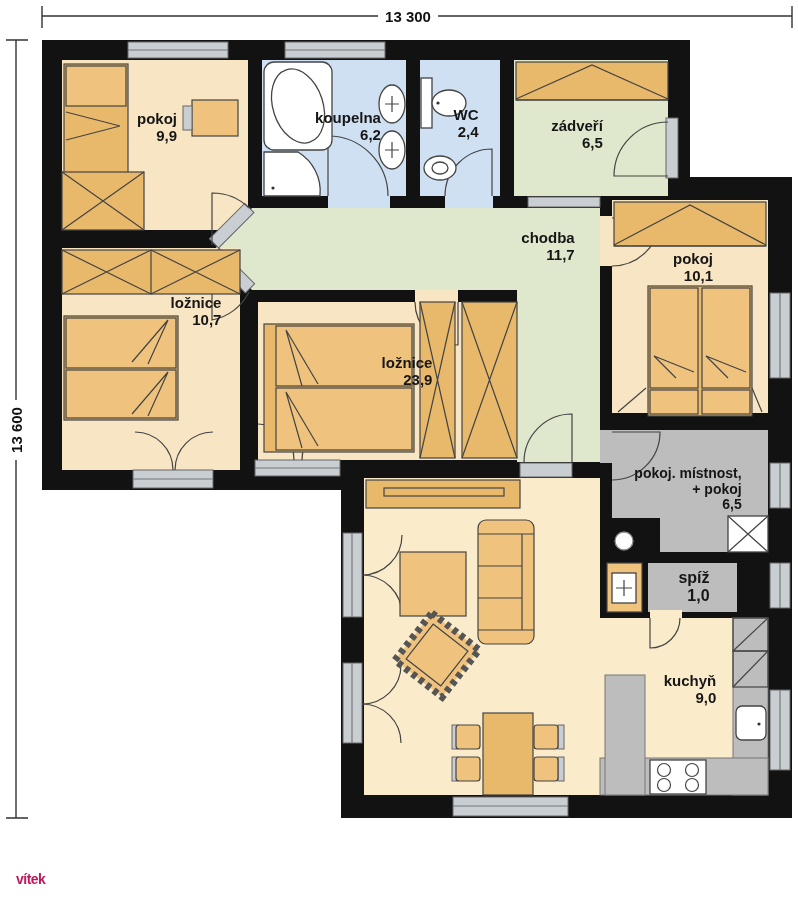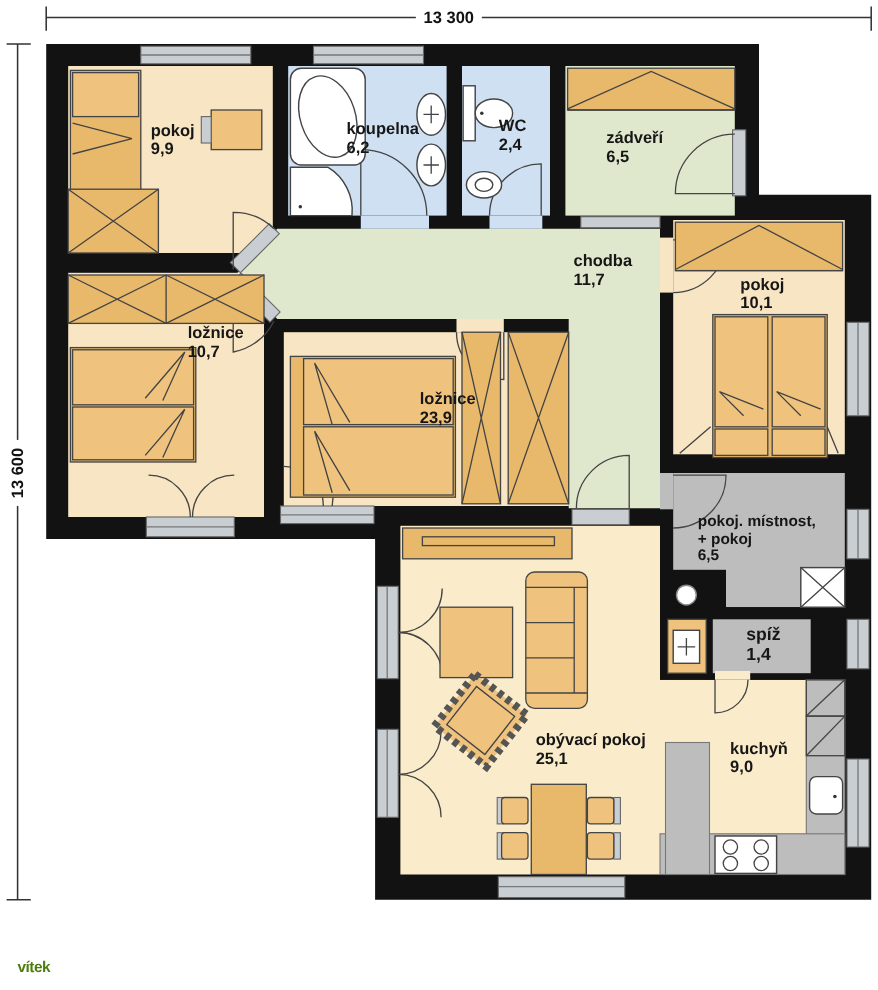--- a/index.html
+++ b/index.html
@@ -13,30 +13,30 @@
   .f-bath{fill:var(--c-floor_bath,#cfe0f2);}
   .f-hall{fill:var(--c-floor_hall,#dfe8cd);}
   .f-util{fill:var(--c-floor_utility,#bfbfbf);}
   .f-furn{fill:var(--c-furniture,#eec27e);stroke:var(--c-line,#444);stroke-width:1.2;}
   .f-furn2{fill:var(--c-furniture_dark,#e9b96b);stroke:var(--c-line,#444);stroke-width:1.2;}
   .f-fix{fill:var(--c-fixture,#fff);stroke:var(--c-line,#444);stroke-width:1.3;}
   .ln{stroke:var(--c-line,#444);fill:none;stroke-width:1.2;}
   .win{fill:var(--c-window,#c9ced3);stroke:#666;stroke-width:1;}
   .wline{stroke:#777;stroke-width:1.2;fill:none;}
   .dim{stroke:#333;stroke-width:1.4;fill:none;}
-  .lbl{position:absolute;transform:translate(-50%,-50%);text-align:left;
+  .lbl{position:absolute;transform:translate(-50%,-50%);text-align:right;
        color:#161616;font-size:15px;font-weight:bold;line-height:1.12;white-space:nowrap;}
   .lbl span{display:block;}
   .lbl.small{font-size:16px;}
   .lbl.mid{font-size:14px;}
   .dimlbl{position:absolute;transform:translate(-50%,-50%);background:#fff;
           color:#111;font-size:15px;font-weight:bold;padding:0 7px;white-space:nowrap;}
   .dimlbl.vert{transform:translate(-50%,-50%) rotate(-90deg);}
   .watermark{position:absolute;left:16px;top:871px;font-size:14px;font-weight:bold;
-             color:#4d7c0f;letter-spacing:-0.5px;}
+             color:#be185d;letter-spacing:-0.5px;}
 </style>
 </head>
 <body>
 
 <div class="plan">
 
 <svg width="798" height="900" viewBox="0 0 798 900">
 
   <g>
     <path class="dim" d="M42,16 H792 M42,6 V28 M792,6 V28"></path>
@@ -295,25 +295,21 @@
   <span>ložnice</span>
       <span>23,9</span>
     </div>
 <div class="lbl mid" style="left:688px;top:490px">
   <span>pokoj. místnost,</span>
       <span>+ pokoj</span>
       <span>6,5</span>
     </div>
 <div class="lbl small" style="left:694px;top:587px">
   <span>spíž</span>
-      <span>1,4</span>
-    </div>
-<div class="lbl" style="left:537px;top:682px">
-  <span>obývací pokoj</span>
-      <span>25,1</span>
+      <span>1,0</span>
     </div>
 <div class="lbl" style="left:690px;top:690px">
   <span>kuchyň</span>
       <span>9,0</span>
     </div>
 
 <div class="dimlbl" style="left:408px;top:16px">13 300</div>
 <div class="dimlbl vert" style="left:16px;top:430px">13 600</div>
 
 <div class="watermark">vítek</div>

